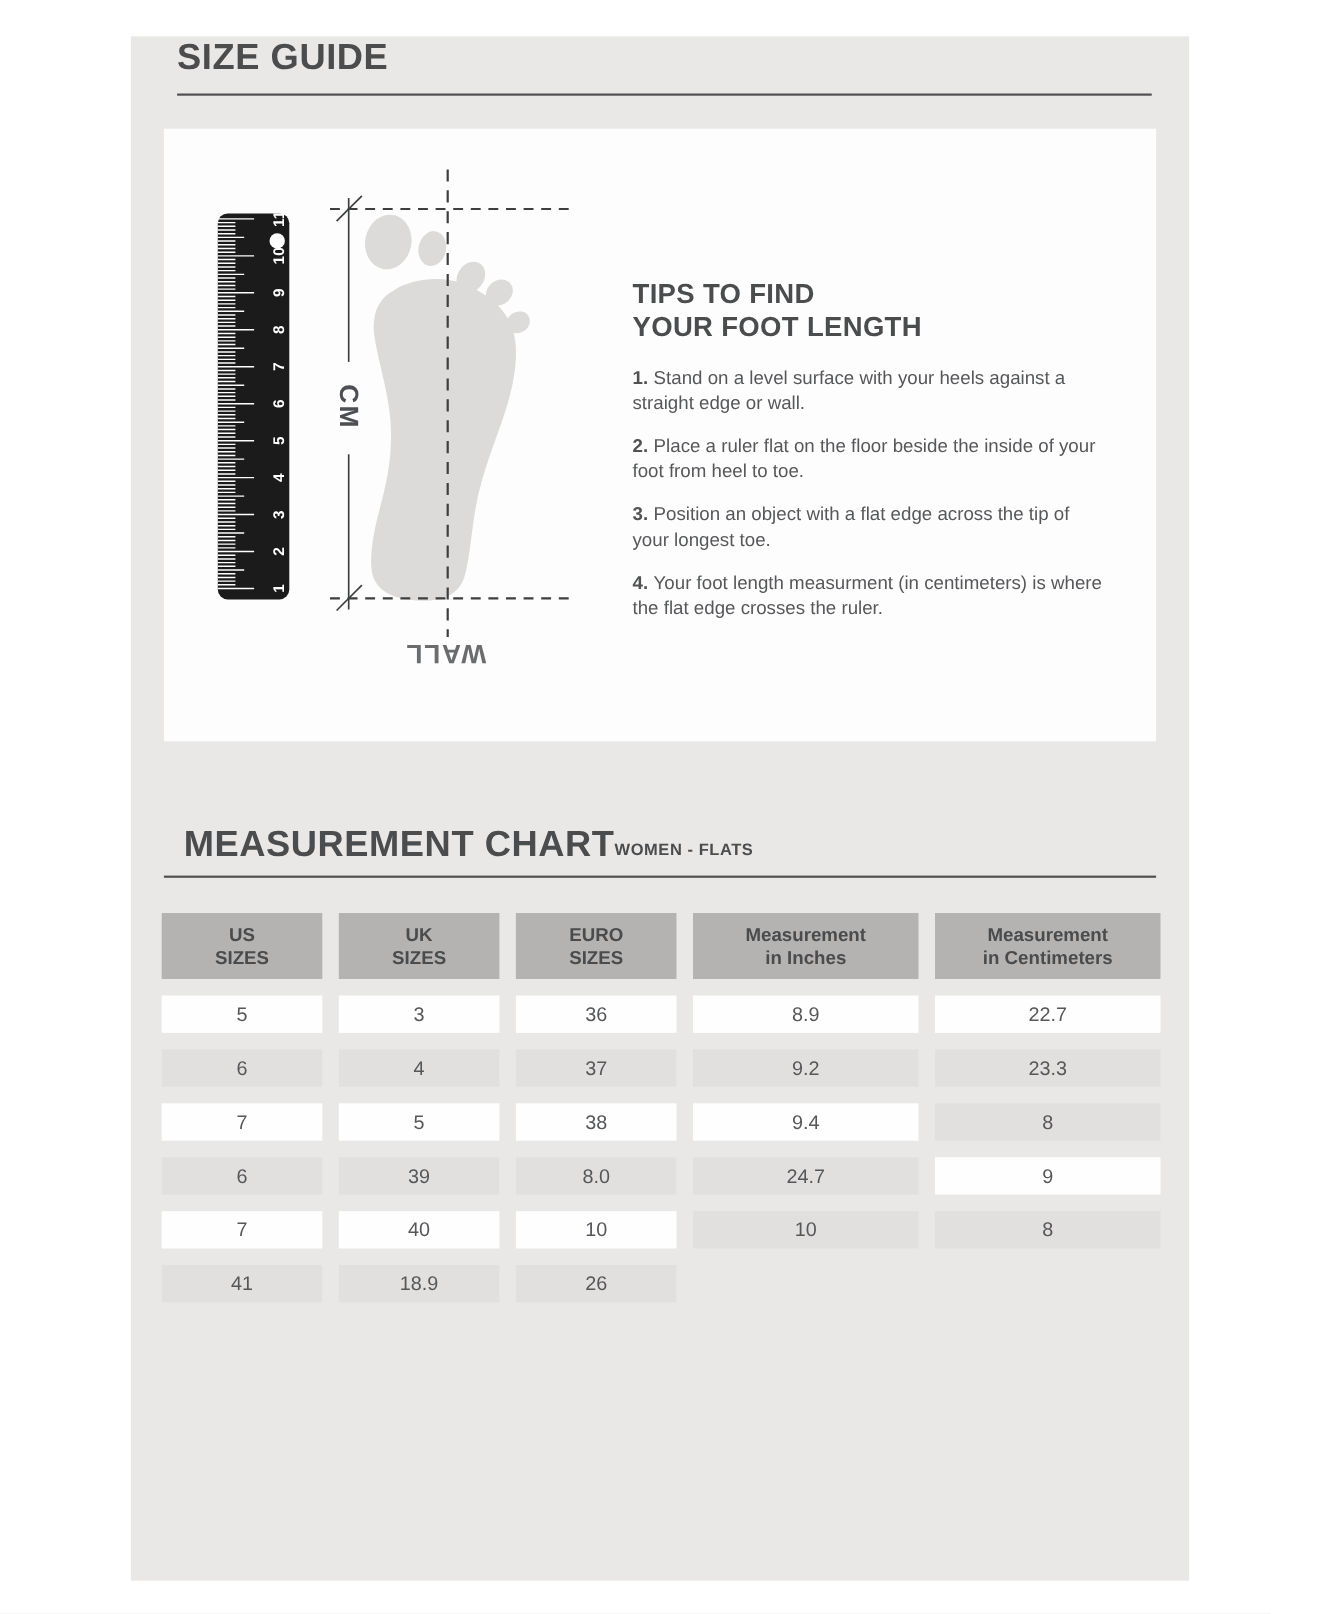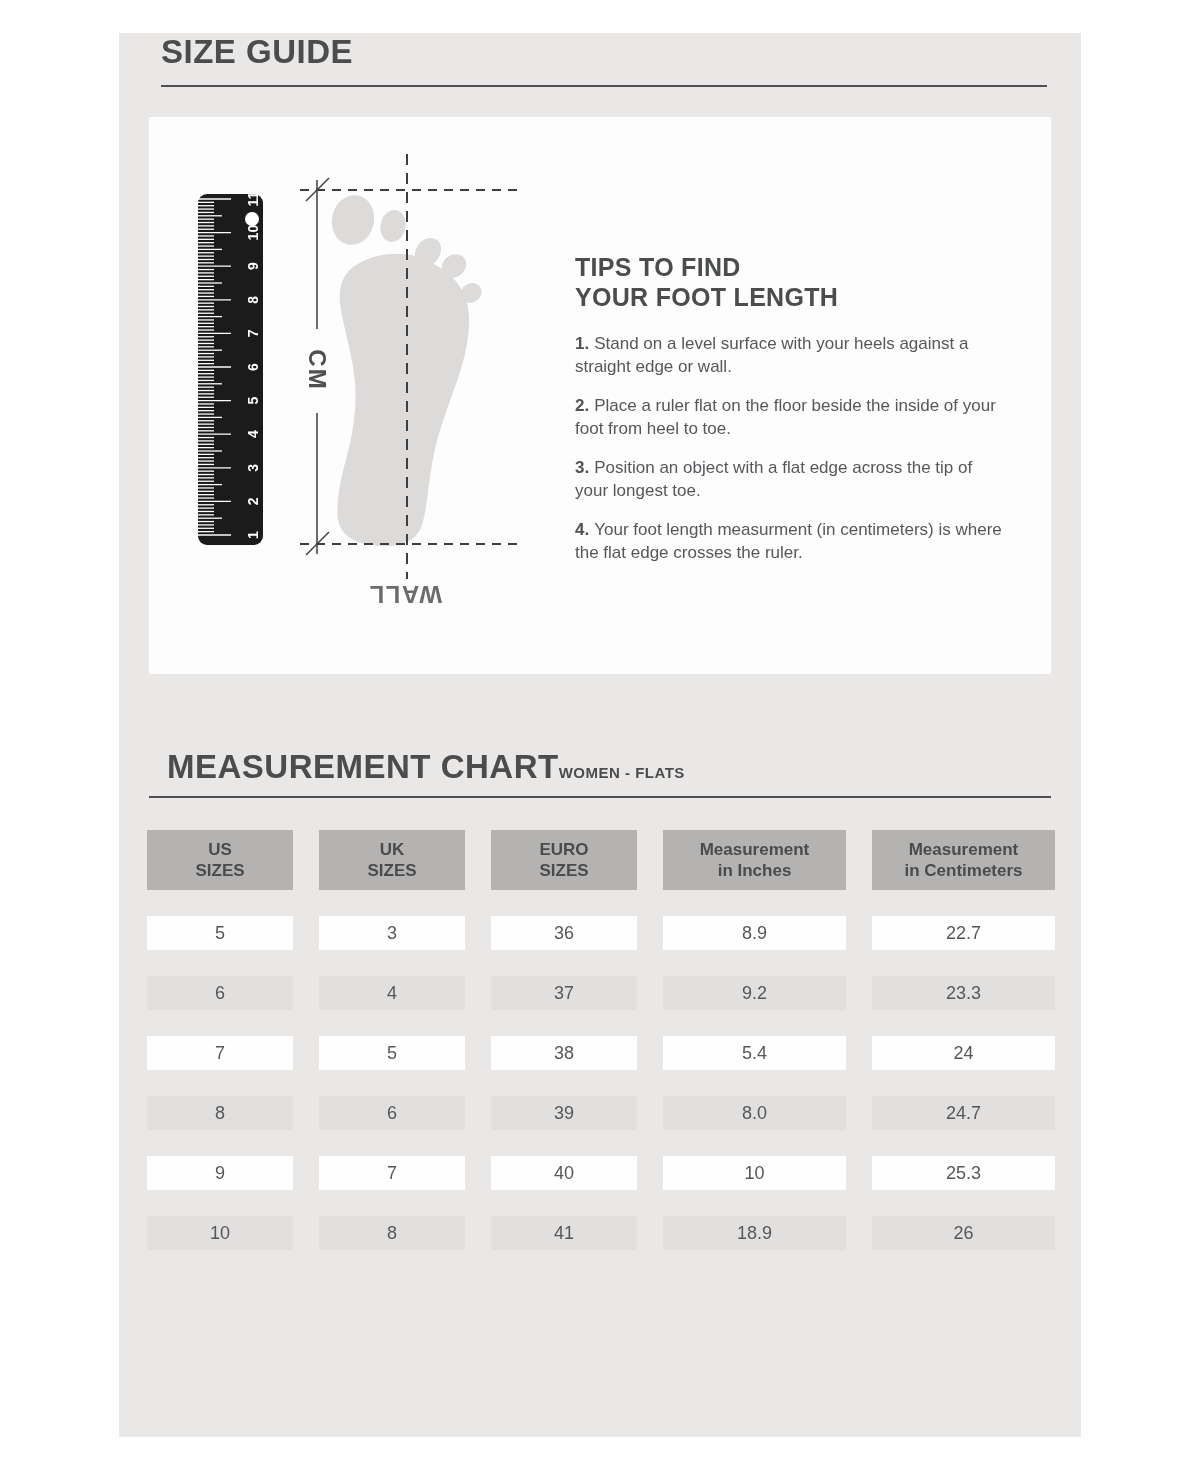--- a/index.html
+++ b/index.html
@@ -26,21 +26,21 @@
   .foot{fill:var(--foot-gray);}
   .tips{position:absolute;left:426px;top:135px;width:434px;}
   .tips-heading{margin:0;font-size:25px;line-height:30px;font-weight:700;letter-spacing:.3px;color:var(--ink);}
   .tip{margin:16px 0 0;font-size:17px;line-height:23px;color:var(--body-ink);}
   .tips .tip:first-of-type{margin-top:20px;}
   .tip b{margin-right:5px;color:#515254;}
   .chart-header{display:flex;justify-content:flex-start;align-items:flex-end;margin:74px 50px 0 48px;}
   .chart-title{margin:0;font-size:33px;line-height:37px;font-weight:700;letter-spacing:.5px;color:var(--ink);}
   .chart-cat{font-size:15px;font-weight:700;letter-spacing:.5px;color:var(--ink);padding-bottom:4px;}
   .rule-2{margin:11px 30px 0;}
-  .size-table{margin:32px 26px 0 28px;display:grid;grid-template-columns:146px 146px 146px 1fr 1fr;gap:26px;}
+  .size-table{margin:32px 26px 0 28px;display:grid;grid-template-columns:146px 146px 146px 1fr 1fr;gap:15px;}
   .th{background:var(--header-cell-bg);color:#4a4b4d;font-size:17px;font-weight:700;line-height:21px;text-align:center;padding:9px 0;}
   .th span{display:block;}
   .td{background:var(--row-bg);color:var(--body-ink);font-size:18px;line-height:20px;text-align:center;padding:7px 0;}
   .td.alt{background:var(--row-alt-bg);}
 </style>
 </head>
 <body>
 
 <div class="card">
 
@@ -250,31 +250,29 @@
       <div class="td">8.9</div>
       <div class="td">22.7</div>
       <div class="td alt">6</div>
       <div class="td alt">4</div>
       <div class="td alt">37</div>
       <div class="td alt">9.2</div>
       <div class="td alt">23.3</div>
       <div class="td">7</div>
       <div class="td">5</div>
       <div class="td">38</div>
-      <div class="td">5.4</div>
-      <div class="td">24</div>
+      <div class="td">9.4</div>
       <div class="td alt">8</div>
       <div class="td alt">6</div>
       <div class="td alt">39</div>
       <div class="td alt">8.0</div>
       <div class="td alt">24.7</div>
       <div class="td">9</div>
       <div class="td">7</div>
       <div class="td">40</div>
       <div class="td">10</div>
-      <div class="td">25.3</div>
       <div class="td alt">10</div>
       <div class="td alt">8</div>
       <div class="td alt">41</div>
       <div class="td alt">18.9</div>
       <div class="td alt">26</div>
     </div>
 </div>
 
 </body></html>

